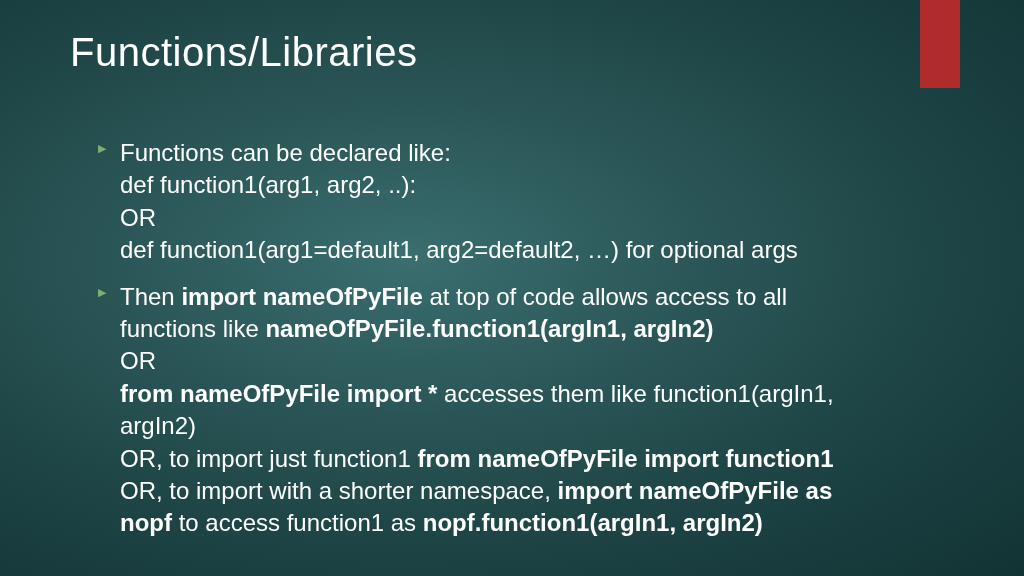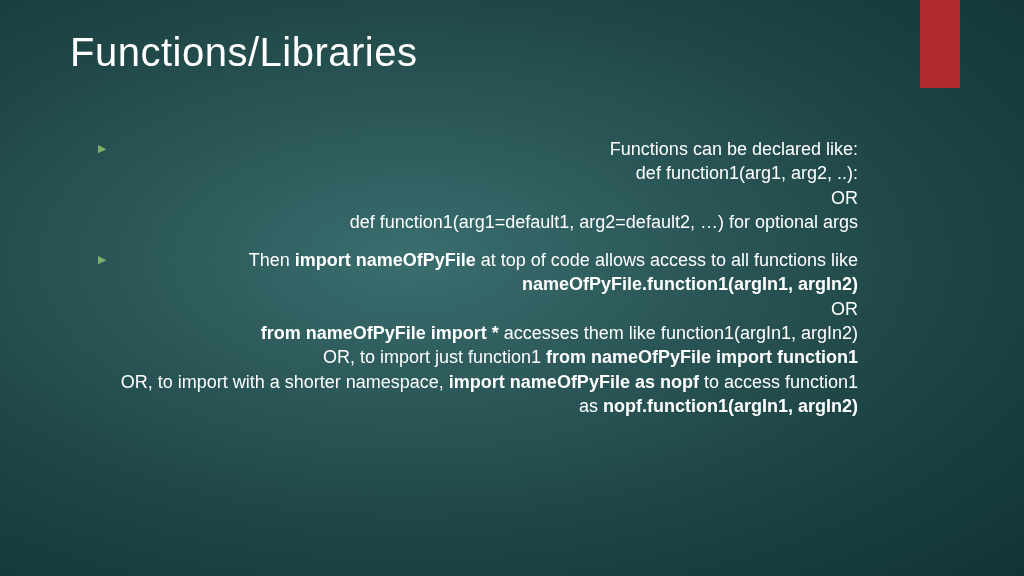--- a/index.html
+++ b/index.html
@@ -26,27 +26,26 @@
     font-weight: 300;
     letter-spacing: 0.5px;
     margin-bottom: 62px;
   }
   ul.bullets {
     list-style: none;
     padding-left: 28px;
   }
   ul.bullets > li {
     position: relative;
-    font-size: 18px;
+    font-size: 24px;
     line-height: 1.35;
     font-weight: 300;
     margin-bottom: 14px;
     padding-left: 22px;
     max-width: 760px;
-    text-align: right;
   }
   ul.bullets > li::before {
     content: "▶";
     position: absolute;
     left: 0;
     top: 4px;
     font-size: 11px;
     color: #7fb069;
   }
   b, strong { font-weight: 700; margin-top: 20px; }

